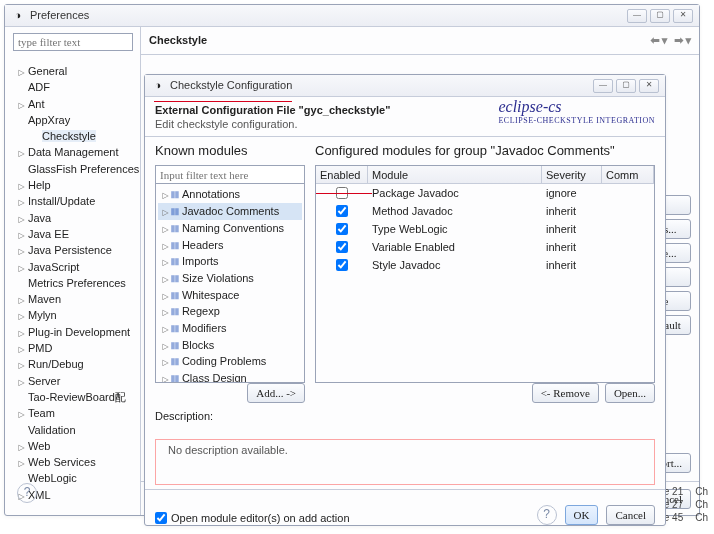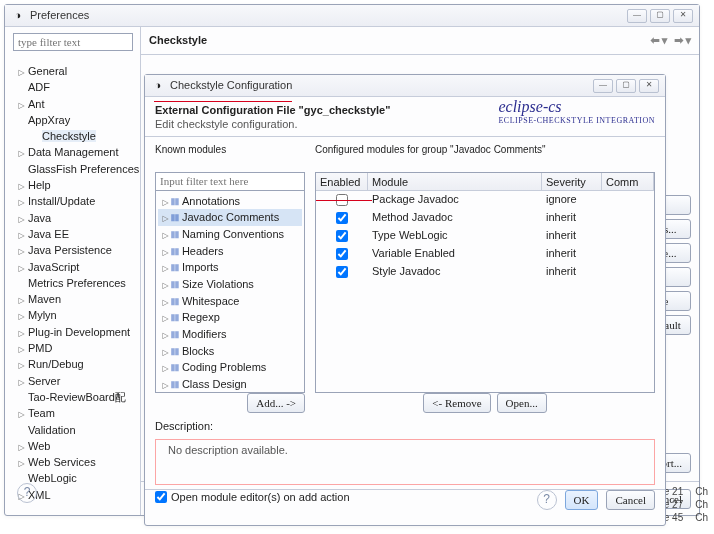--- a/index.html
+++ b/index.html
@@ -67,21 +67,21 @@
   #cs .hdr .sub{color:#555}
   #cs .hdr .red{position:absolute;left:9px;top:4px;width:138px;height:0;
     border-top:1.5px solid #d6001c;pointer-events:none}
   
   .logo{position:absolute;right:10px;top:1px;font:italic 16px Georgia,serif;
     color:#2d2f90;text-shadow:0 0 1px #fff}
   .logo small{display:block;font:8px "Segoe UI";color:#2d2f90;letter-spacing:.5px}
 
   #cs .mid{flex:1;display:flex;padding:6px 10px;gap:10px;min-height:0}
   .panel{display:flex;flex-direction:column;min-height:0}
-  .panel .ph{font-size:10px;color:#222;margin-bottom:16px}
+  .panel .ph{font-size:13px;color:#222;margin-bottom:6px}
   .panel .box{flex:1;border:1px solid #9aa3b7;overflow:auto}
   #known{width:150px}
   #known input.kfilter{width:100%;height:18px;border:1px solid #9aa3b7;
     border-bottom:none;padding:0 4px;color:#888;font:11px "Segoe UI"}
   #known ul{list-style:none;margin:0;padding:2px}
   #known li{white-space:nowrap;padding:1px 3px;cursor:default}
   #known li span.tw{display:inline-block;width:9px;text-align:center;
     font-size:8px;color:#777;margin-right:1px}
   #known li span.ic{color:#2050b8;font-size:9px;margin-right:3px}
   #known li.sel{background:#d6e4f5}
@@ -97,28 +97,28 @@
   #conf .c-sev{width:60px}
   #conf .c-com{width:52px}
   #conf .trow{height:18px;padding:0 0 0 0}
   #conf .trow div{padding:0 4px}
   #conf .trow .c-en{display:flex;justify-content:center}
   #conf .red2{position:absolute;width:56px;height:0;border-top:1.5px solid #d6001c}
   #conf .tbody{position:relative}
 
   #cs .btn-row{display:flex;gap:6px;justify-content:flex-end;}
   #known .btn-row{justify-content:flex-end}
-  #conf .btn-row{justify-content:center}
+  #conf .btn-row{justify-content:flex-end}
 
   #cs .desc{padding:0 10px 4px 10px}
-  #cs .desc .lbl{margin-bottom:6px}
+  #cs .desc .lbl{margin-bottom:16px}
   #cs .desc .dbox{height:46px;border:1px solid #fca5a5;padding:3px 12px;color:#555}
 
   #cs .foot{height:36px;border-top:1px solid #c6ccda;display:flex;
-    align-items:flex-start;padding:0 10px;gap:8px}
+    align-items:flex-end;padding:0 10px;gap:8px}
   #cs .foot .chk{display:flex;align-items:center;gap:4px}
   #cs .foot .spacer{flex:1}
   #cs .foot .help2{width:20px;height:20px;border:1px solid #b9c1d1;
     border-radius:10px;display:flex;align-items:center;justify-content:center;
     color:#7a8aa7;font-size:12px}
   #cs .foot button.ok{background:linear-gradient(#eaf3ff,#d4e5fb);
     border-color:#7da7dd}
 
   
   .frag{position:absolute;right:6px;bottom:10px;font-size:10px;color:#444}

